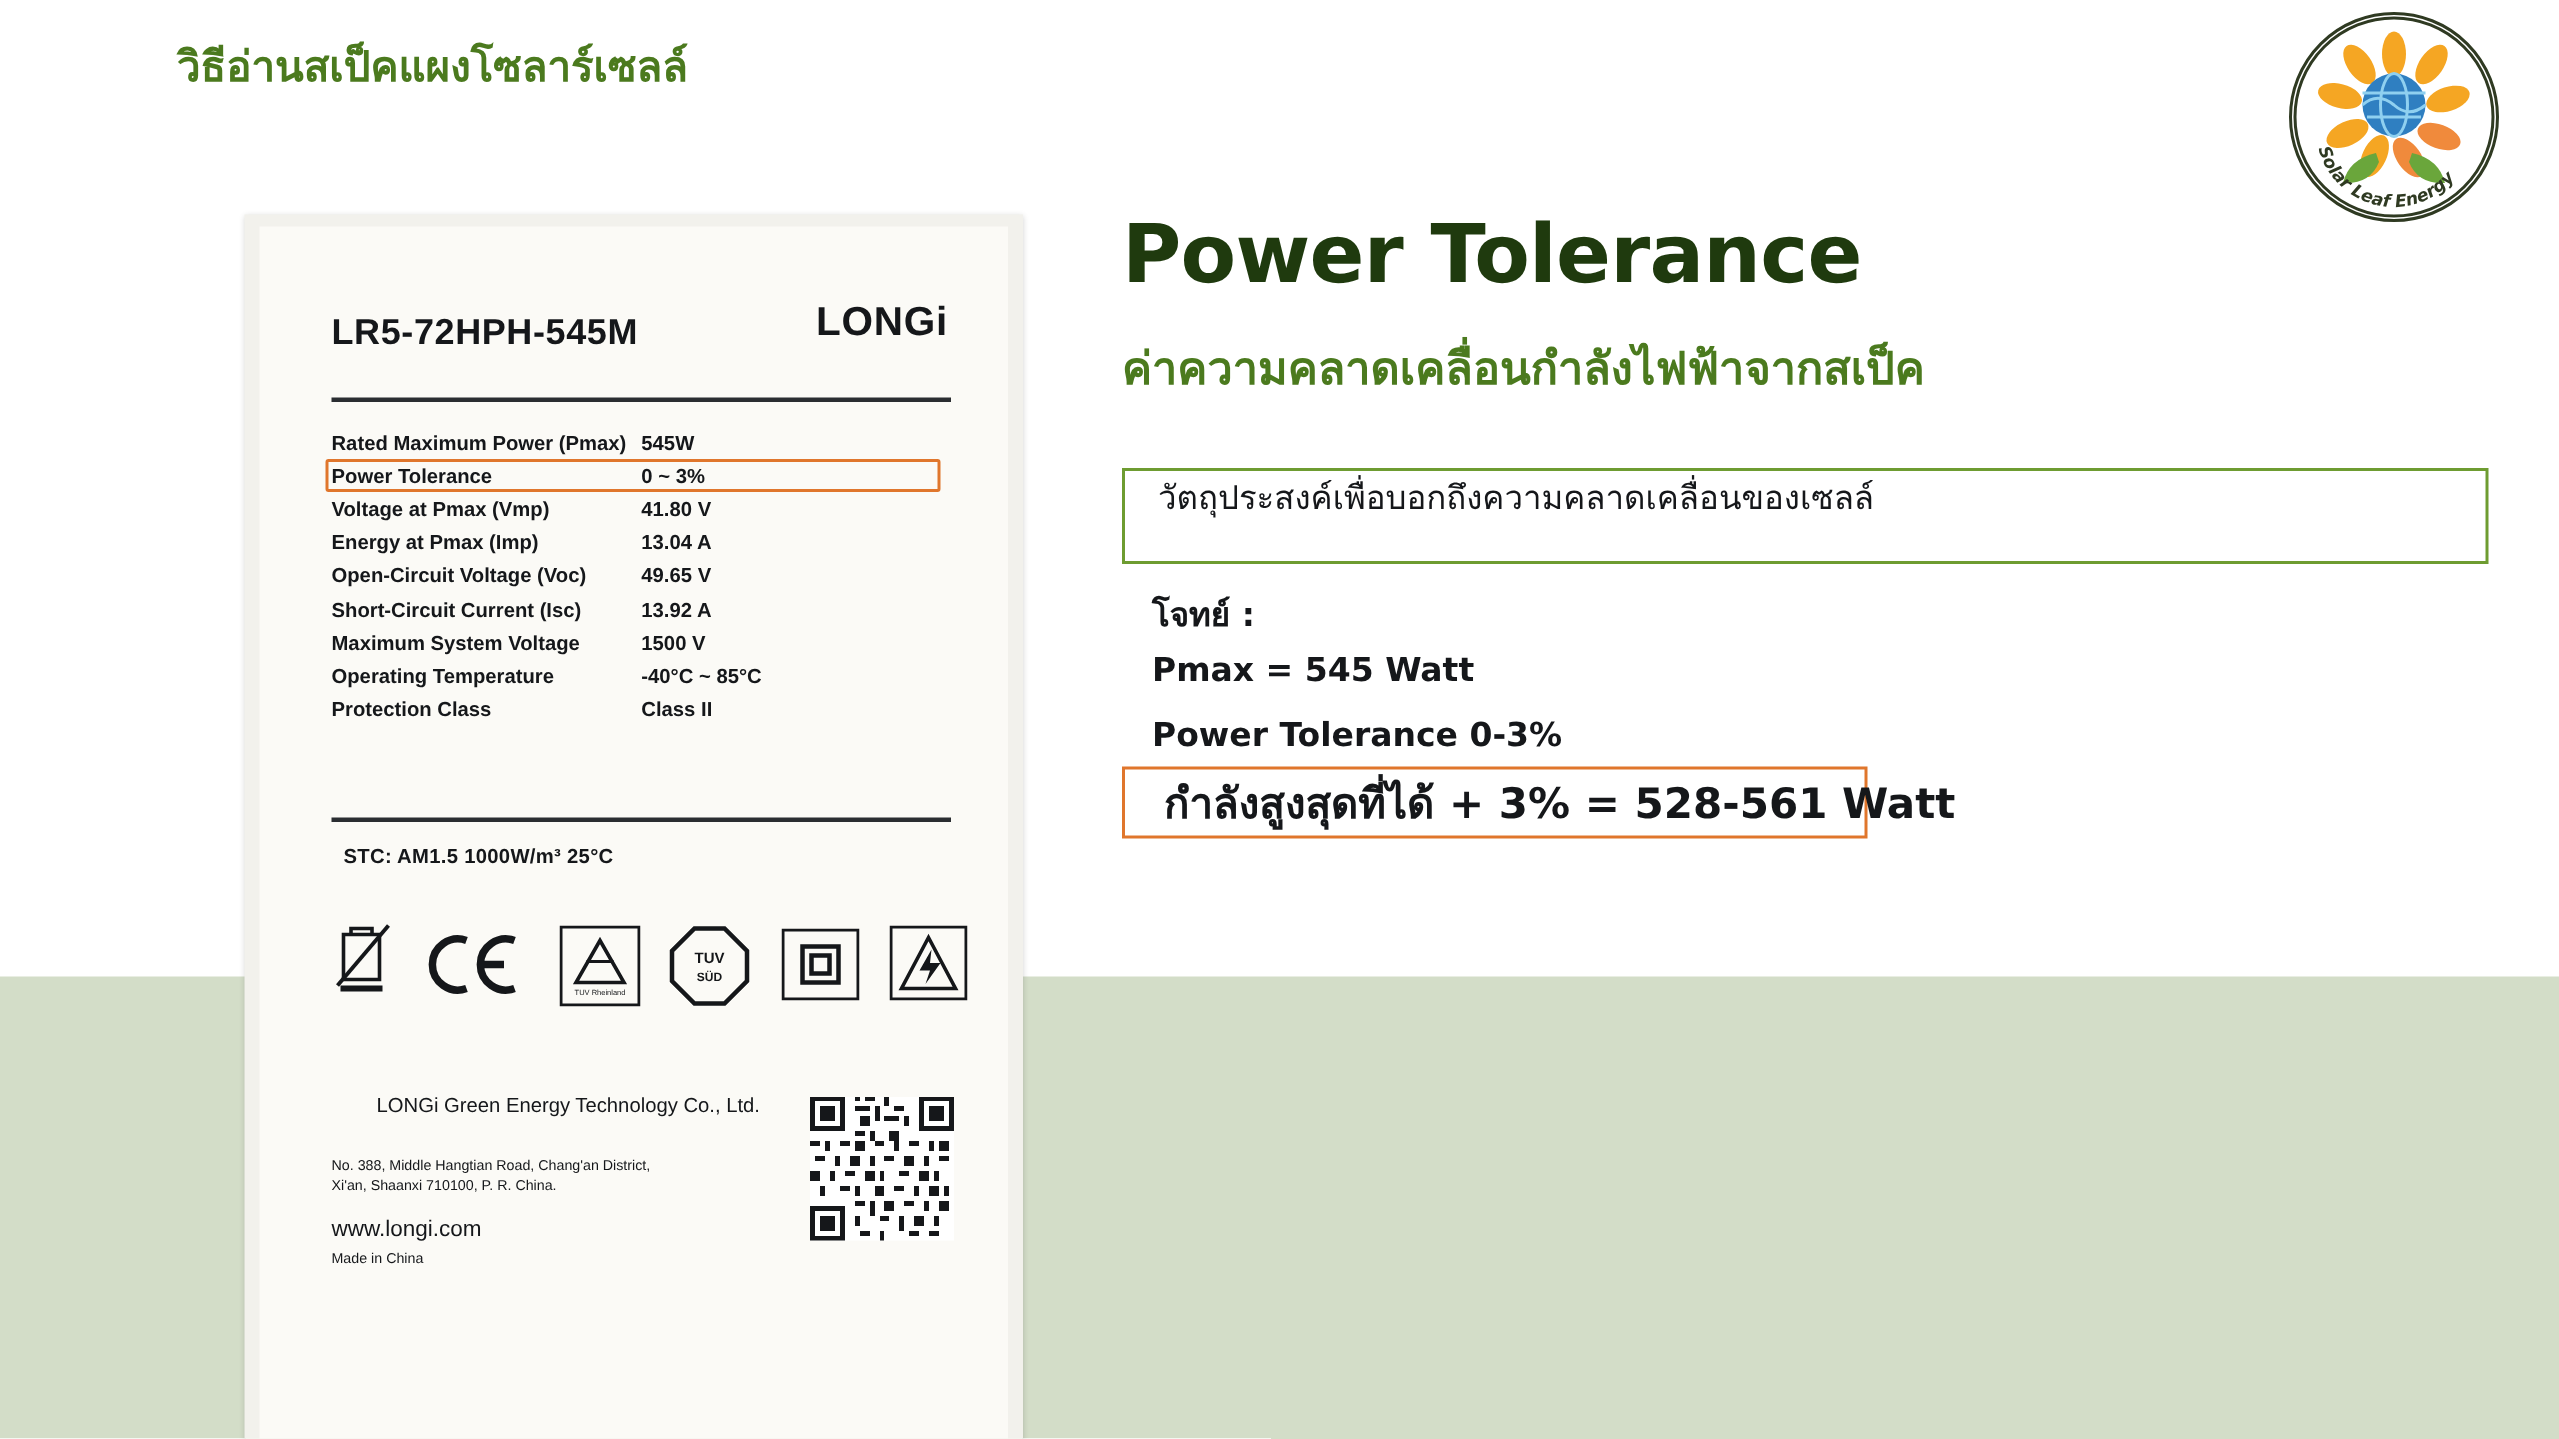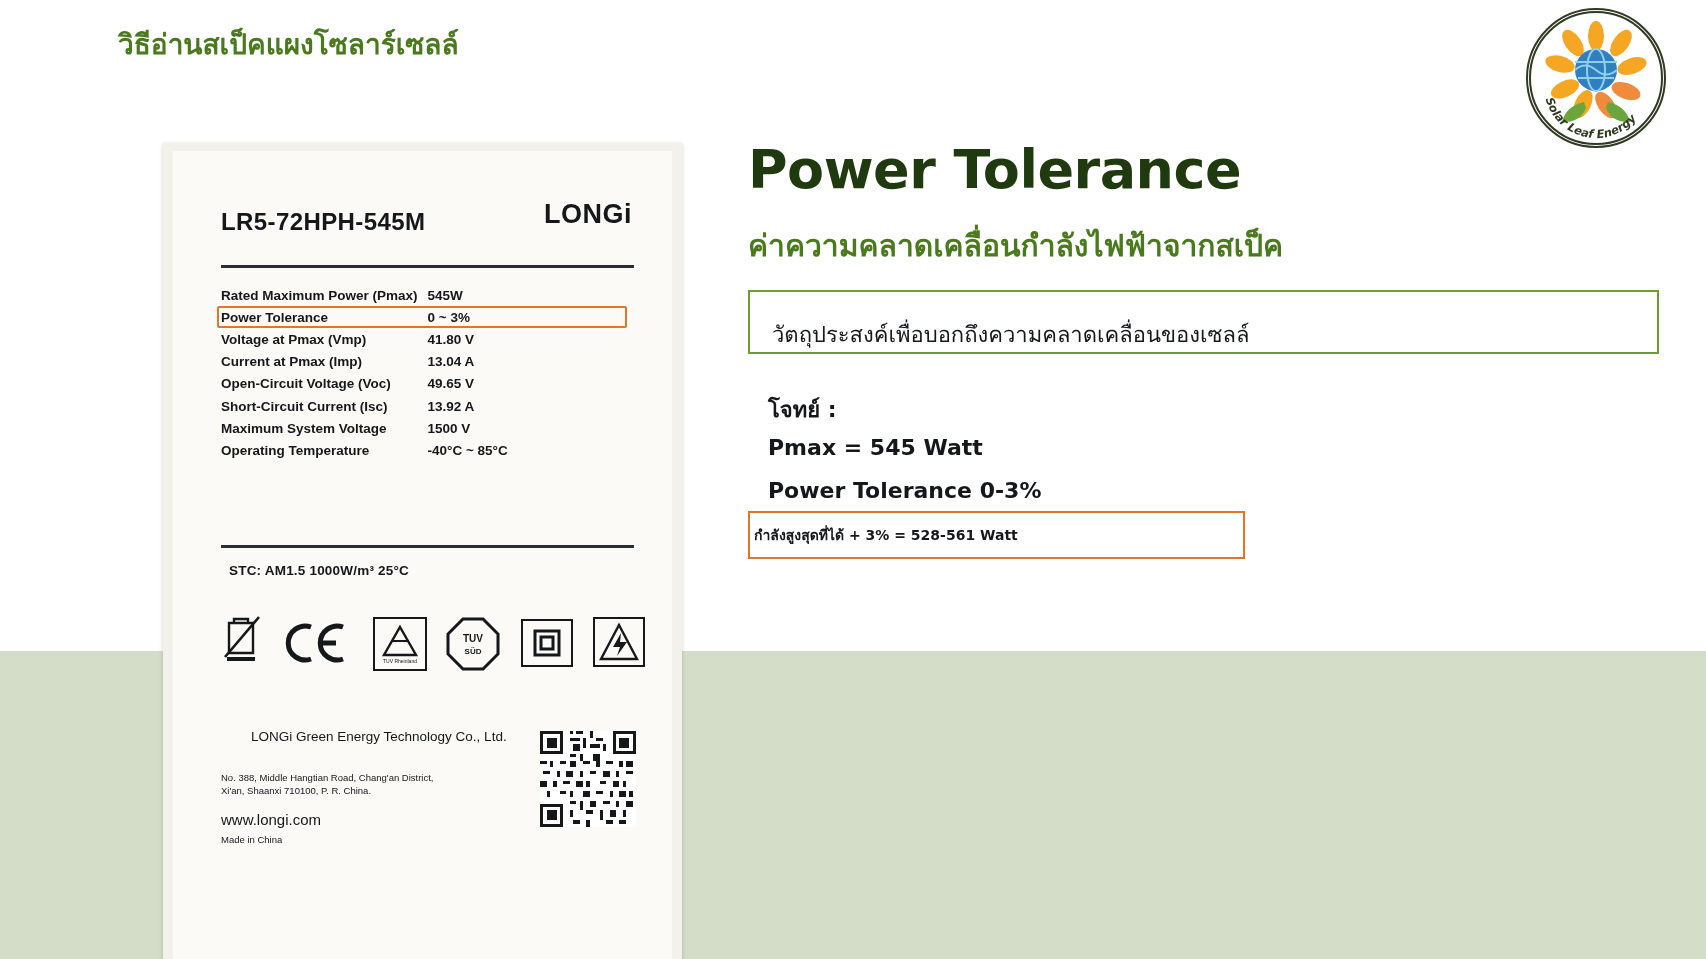--- a/index.html
+++ b/index.html
@@ -207,27 +207,27 @@
     left: 748px;
     top: 222px;
     font-size: 30px;
     font-weight: bold;
     color: #4b7a1e;
     white-space: nowrap;
   }
   .rt-purpose-box {
     position: absolute;
     left: 748px;
-    top: 290px;
+    top: 312px;
     width: 911px;
     height: 64px;
     border: 2.4px solid #6e9c31;
     box-sizing: border-box;
     display: flex;
-    align-items: flex-end;
+    align-items: flex-start;
   }
   .rt-purpose-text {
     padding-left: 22px;
     font-size: 22px;
     color: #15171a;
     white-space: nowrap;
   }
   .rt-line {
     position: absolute;
     left: 768px;
@@ -244,22 +244,22 @@
     left: 748px;
     top: 511px;
     width: 497px;
     height: 48px;
     border: 2.4px solid #e0762c;
     box-sizing: border-box;
     display: flex;
     align-items: center;
   }
   .rt-answer-text {
-    padding-left: 4px;
-    font-size: 14px;
+    padding-left: 26px;
+    font-size: 28px;
     font-weight: bold;
     color: #15171a;
     white-space: nowrap;
   }
   .pm-sign {
     display: inline-block;
     position: relative;
     font-weight: bold;
   }
 </style>
@@ -316,38 +316,42 @@
         </tr>
         <tr class="highlight-row">
           <td>Power Tolerance</td>
           <td class="val">0 ~ 3%</td>
         </tr>
         <tr>
           <td>Voltage at Pmax (Vmp)</td>
           <td class="val">41.80 V</td>
         </tr>
         <tr>
-          <td>Current at Pmax (Imp)</td>
+          <td>Energy at Pmax (Imp)</td>
           <td class="val">13.04 A</td>
         </tr>
         <tr>
           <td>Open-Circuit Voltage (Voc)</td>
           <td class="val">49.65 V</td>
         </tr>
         <tr>
           <td>Short-Circuit Current (Isc)</td>
           <td class="val">13.92 A</td>
         </tr>
         <tr>
           <td>Maximum System Voltage</td>
           <td class="val">1500 V</td>
         </tr>
         <tr>
           <td>Operating Temperature</td>
           <td class="val">-40°C ~ 85°C</td>
+        </tr>
+        <tr>
+          <td>Protection Class</td>
+          <td class="val">Class II</td>
         </tr>
       </tbody>
     </table>
 
     <div class="photo-box-highlight"></div>
 
     <div class="rule bottom"></div>
 
     <div class="stc-line">STC: AM1.5   1000W/m³   25°C</div>
 

